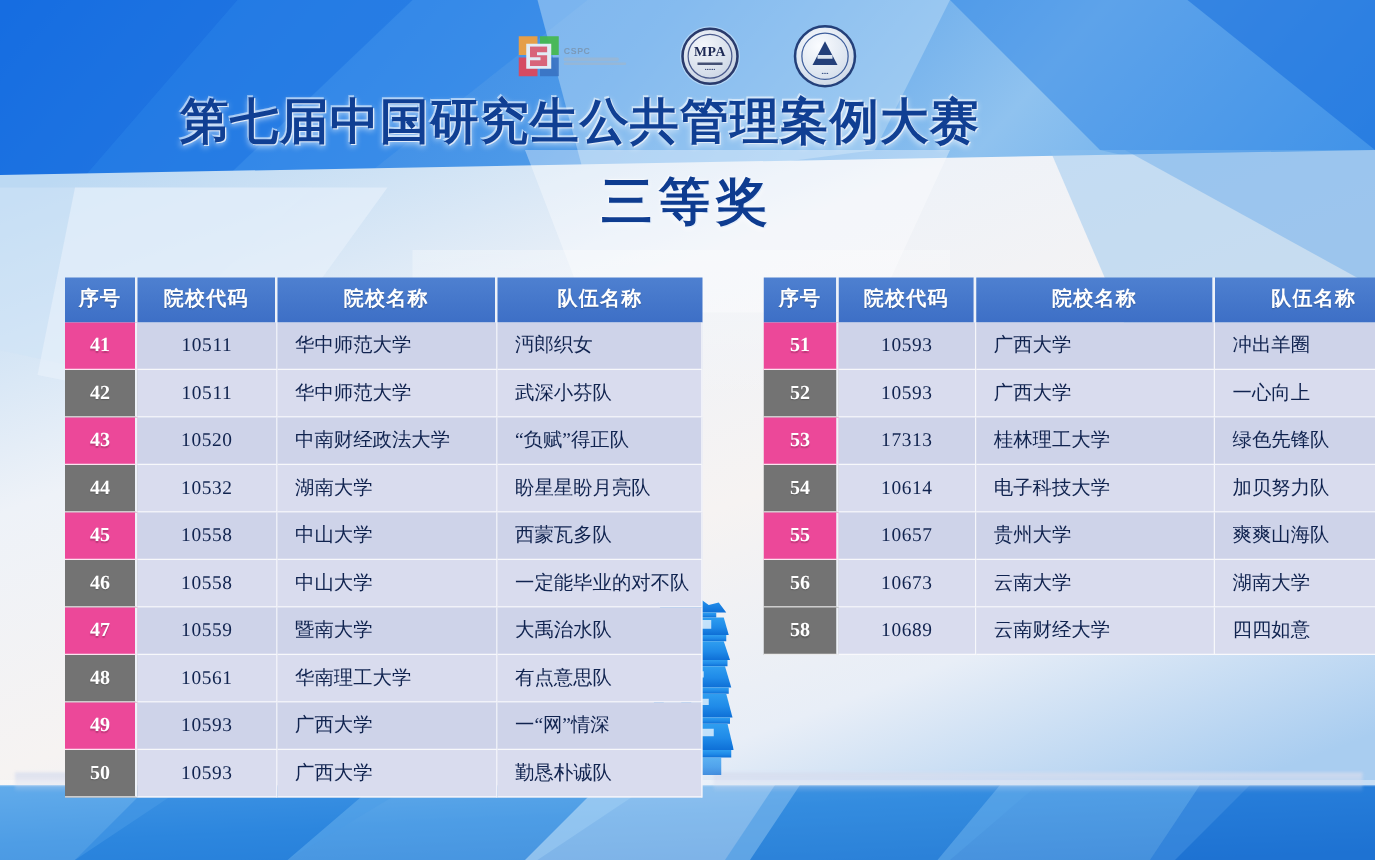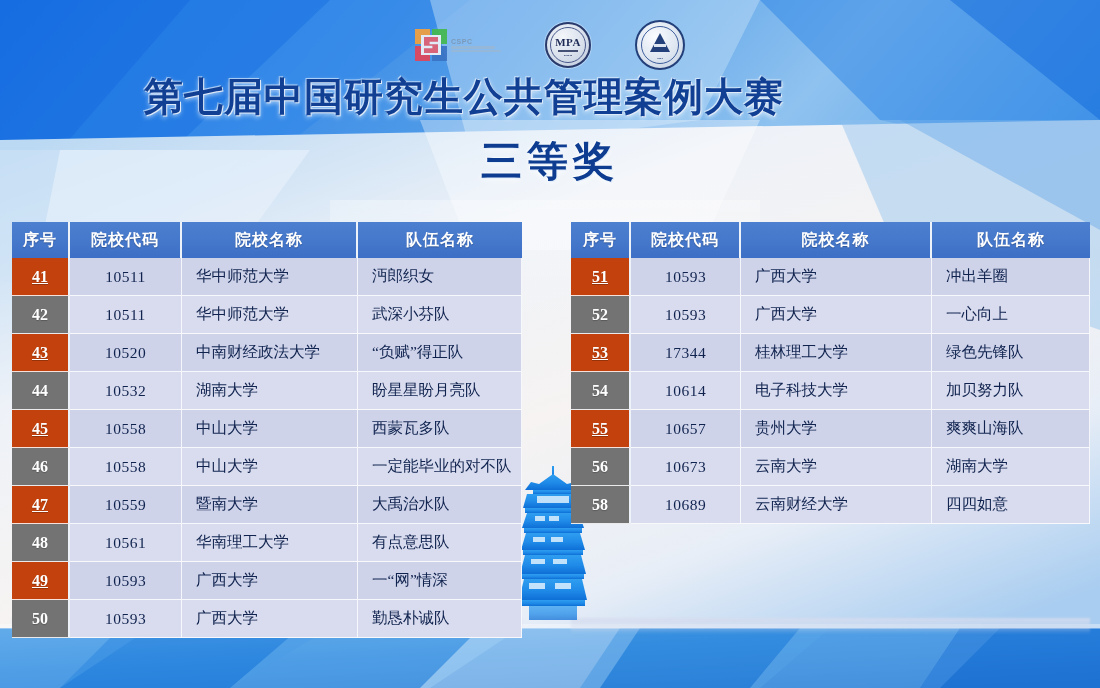--- a/index.html
+++ b/index.html
@@ -87,20 +87,21 @@
 
   
   #pagoda{position:absolute;left:519px;top:466px;width:68px;height:160px;z-index:4;}
   #pagoda svg{display:block;}
 
   
   .tbl{
     position:absolute;top:222px;z-index:5;
     border-collapse:separate;border-spacing:0;
     font-family:"Liberation Serif","DejaVu Serif",serif;
+    margin-left:40px;
   }
   #tbl-left{left:12px;width:510px;}
   #tbl-right{left:571px;width:519px;}
 
   .tbl .hcell{
     background:linear-gradient(180deg,#4e80d0 0%,#3d6fc6 100%);
     color:#ffffff;font-weight:700;font-size:16px;text-align:center;
     height:34px;line-height:34px;
     border-right:2px solid #eef2f9;
     text-shadow:0 1px 1px rgba(0,0,0,.25);
@@ -109,21 +110,21 @@
   .tbl .hcell:last-child{border-right:none;}
   .tbl thead tr{box-shadow:0 2px 0 rgba(255,255,255,.5);}
 
   .tbl td{
     height:35px;font-size:15.5px;color:#12306b;
     border-bottom:1px solid rgba(255,255,255,.85);
     border-right:1px solid rgba(255,255,255,.8);
     background:#d9dcee;
   }
   .tbl tbody tr.alt td{background:#ced3e9;}
-  .tbl tbody tr.alt td.c-idx{background:#c2410c;text-decoration:underline;}
+  .tbl tbody tr.alt td.c-idx{background:#ec4899;}
 
   td.c-idx{
     width:54px;text-align:center;color:#ffffff;font-weight:700;font-size:16px;
     background:#737373;
     border-right:2px solid #eef2f9;
     text-shadow:0 1px 1px rgba(0,0,0,.22);
   }
   td.c-code{width:108px;text-align:center;letter-spacing:.5px;color:#10234f;}
   td.c-school{width:160px;padding-left:14px;color:#10234f;}
   td.c-team{padding-left:14px;color:#10234f;}
@@ -365,21 +366,21 @@
         <td class="c-team">冲出羊圈</td>
       </tr>
       <tr>
         <td class="c-idx">52</td>
         <td class="c-code">10593</td>
         <td class="c-school">广西大学</td>
         <td class="c-team">一心向上</td>
       </tr>
       <tr class="alt">
         <td class="c-idx">53</td>
-        <td class="c-code">17344</td>
+        <td class="c-code">17313</td>
         <td class="c-school">桂林理工大学</td>
         <td class="c-team">绿色先锋队</td>
       </tr>
       <tr>
         <td class="c-idx">54</td>
         <td class="c-code">10614</td>
         <td class="c-school">电子科技大学</td>
         <td class="c-team">加贝努力队</td>
       </tr>
       <tr class="alt">

